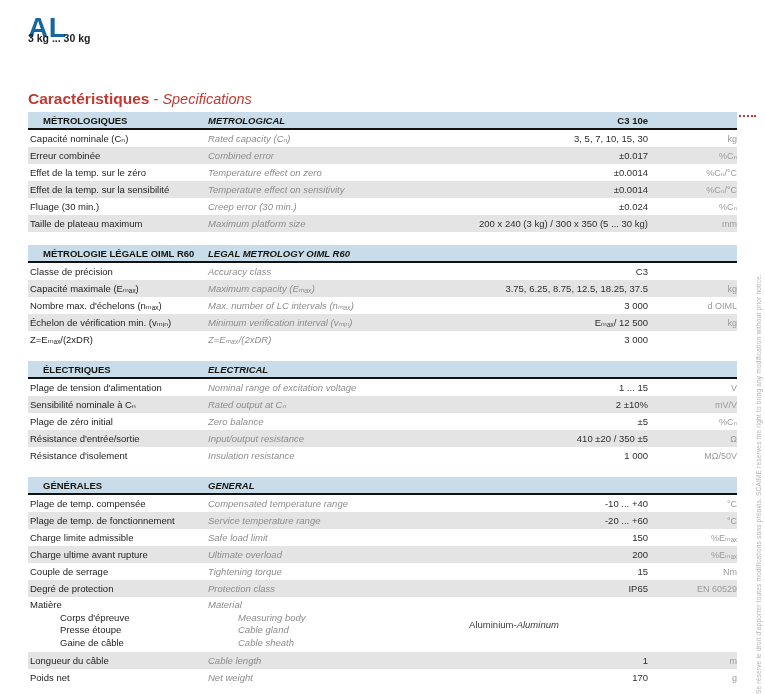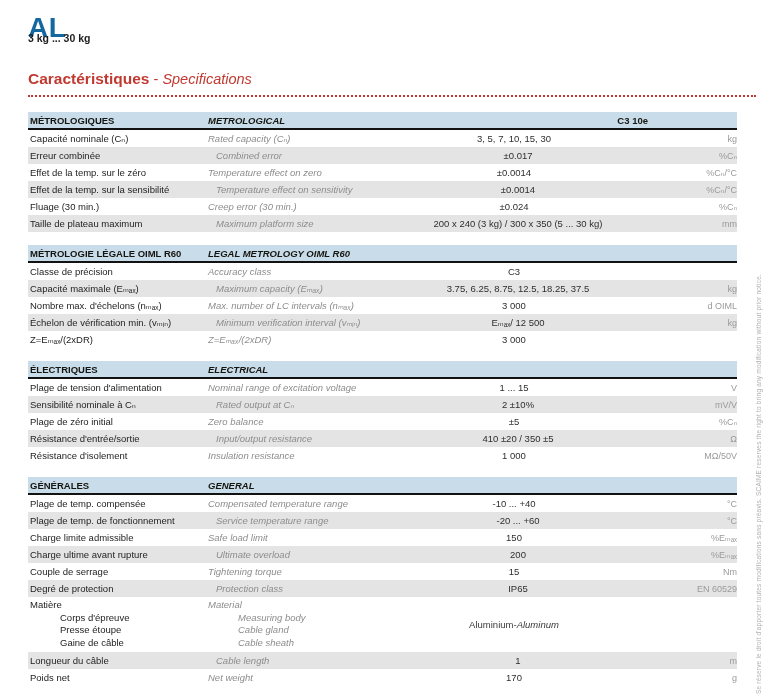--- a/index.html
+++ b/index.html
@@ -7,41 +7,41 @@
     --fr:#232323; --en:#8d8d8d; --unit:#9a9a9a; --rule:#121212;
   }
   *{margin:0;padding:0;box-sizing:border-box;}
   html,body{width:765px;height:694px;background:#fff;overflow:hidden;}
   body{font-family:"Liberation Sans","DejaVu Sans",sans-serif;position:relative;}
 
   .model{position:absolute;left:28px;top:12px;font-size:28px;font-weight:bold;
          color:var(--blue);letter-spacing:.5px;}
   .range{position:absolute;left:28px;top:32px;font-size:10.5px;font-weight:bold;color:#1d1d1d;}
 
-  .title-line{position:absolute;left:28px;top:70px;width:728px;
+  .title-line{position:absolute;left:28px;top:90px;width:728px;
               border-bottom:2px dotted var(--red);padding-bottom:7px;}
   .title-fr{font-size:15.5px;font-weight:bold;color:var(--red);}
   .title-sep{font-size:14.5px;color:var(--red);}
   .title-en{font-size:14.5px;font-style:italic;color:var(--red);}
 
   #spec-table{position:absolute;left:28px;top:112px;width:709px;}
   .section{margin-bottom:13px;}
   .sec-header{display:grid;grid-template-columns:180px 172px 1fr 85px;align-items:center;
               height:18px;background:var(--hdrbg);border-bottom:2.5px solid var(--rule);
               font-size:9.5px;font-weight:bold;color:#15150f;}
   .sec-header .en{font-style:italic;}
   .sec-header .val{text-align:right;padding-right:4px;}
-  .sec-header .fr{padding-left:2px;}
+  .sec-header .fr{padding-left:15px;}
 
   .row{display:grid;grid-template-columns:180px 172px 1fr 85px;align-items:center;
        min-height:17px;font-size:9.5px;background:#fff;}
-  .row.shaded{background:var(--shade);gap:8px;}
+  .row.shaded{background:var(--shade);}
   .row .fr{color:var(--fr);padding-left:2px;padding-right:16px;}
   .row .en{color:var(--en);font-style:italic;padding-right:4px;}
-  .row .val{text-align:center;color:#2e2e2e;padding-right:4px;white-space:nowrap;}
+  .row .val{text-align:right;color:#2e2e2e;padding-right:4px;white-space:nowrap;}
   .row .unit{color:var(--unit);padding-left:8px;font-size:9px;text-align:right;}
 
   .row.multi{align-items:stretch;padding:2px 0 3px;}
   .row.multi .lines div{line-height:12.5px;}
   .row.multi .lines div.sub{padding-left:30px;}
   .row.multi .val{display:flex;align-items:center;justify-content:center;
                   text-align:center;white-space:nowrap;color:#3a3a3a;}
   .row.multi .val .en-part{font-style:italic;}
 
   .side-note{position:absolute;right:3px;top:238px;height:456px;

